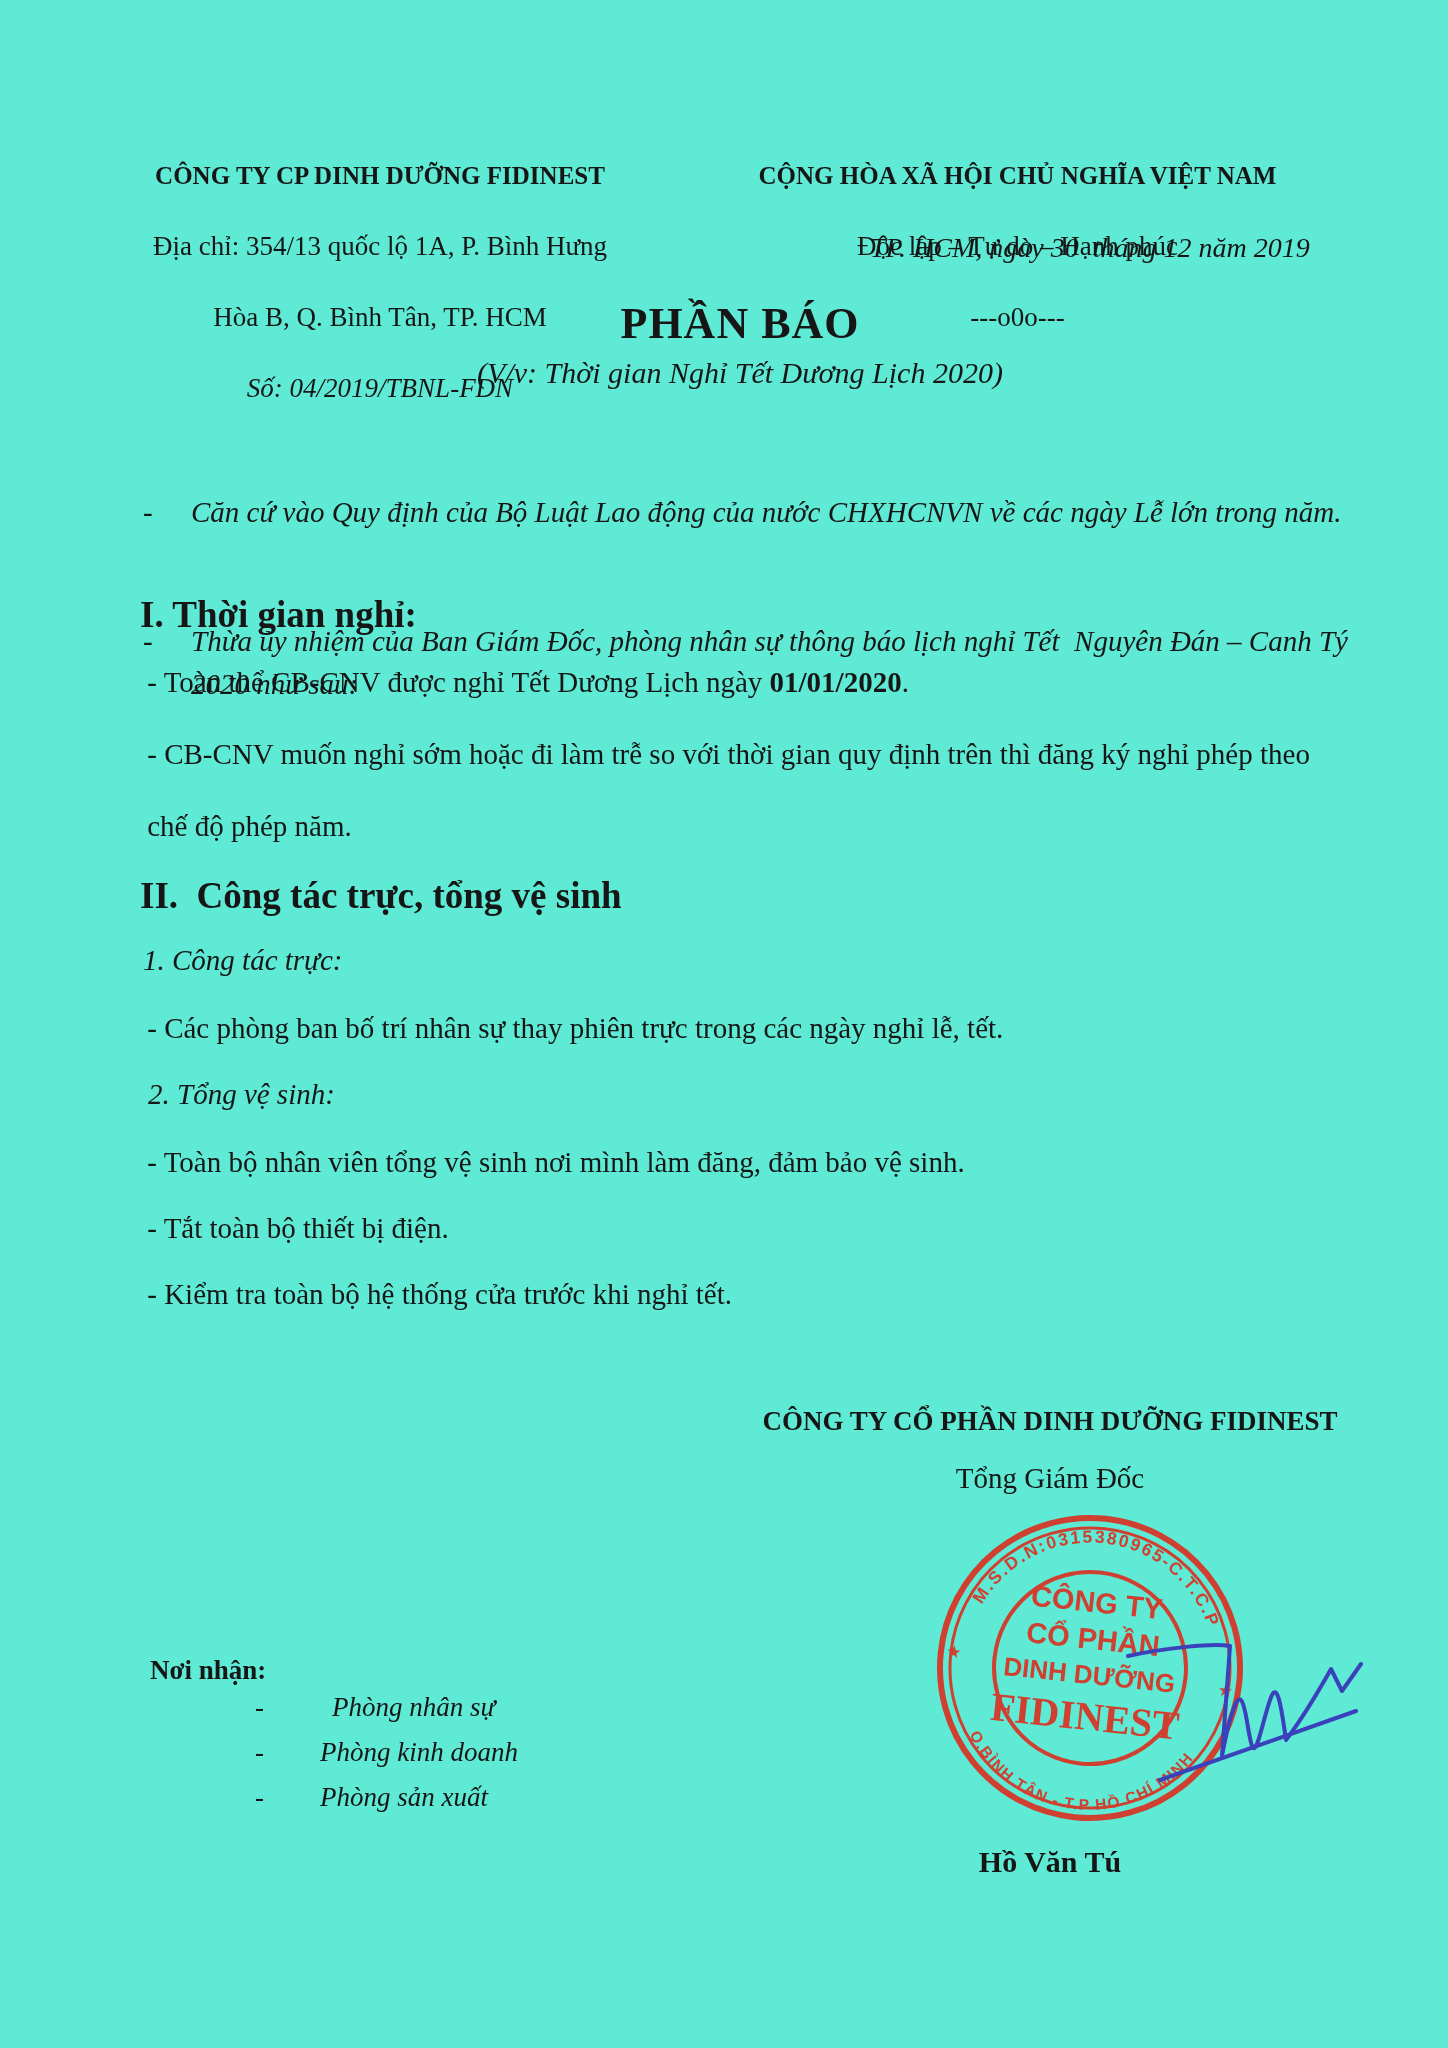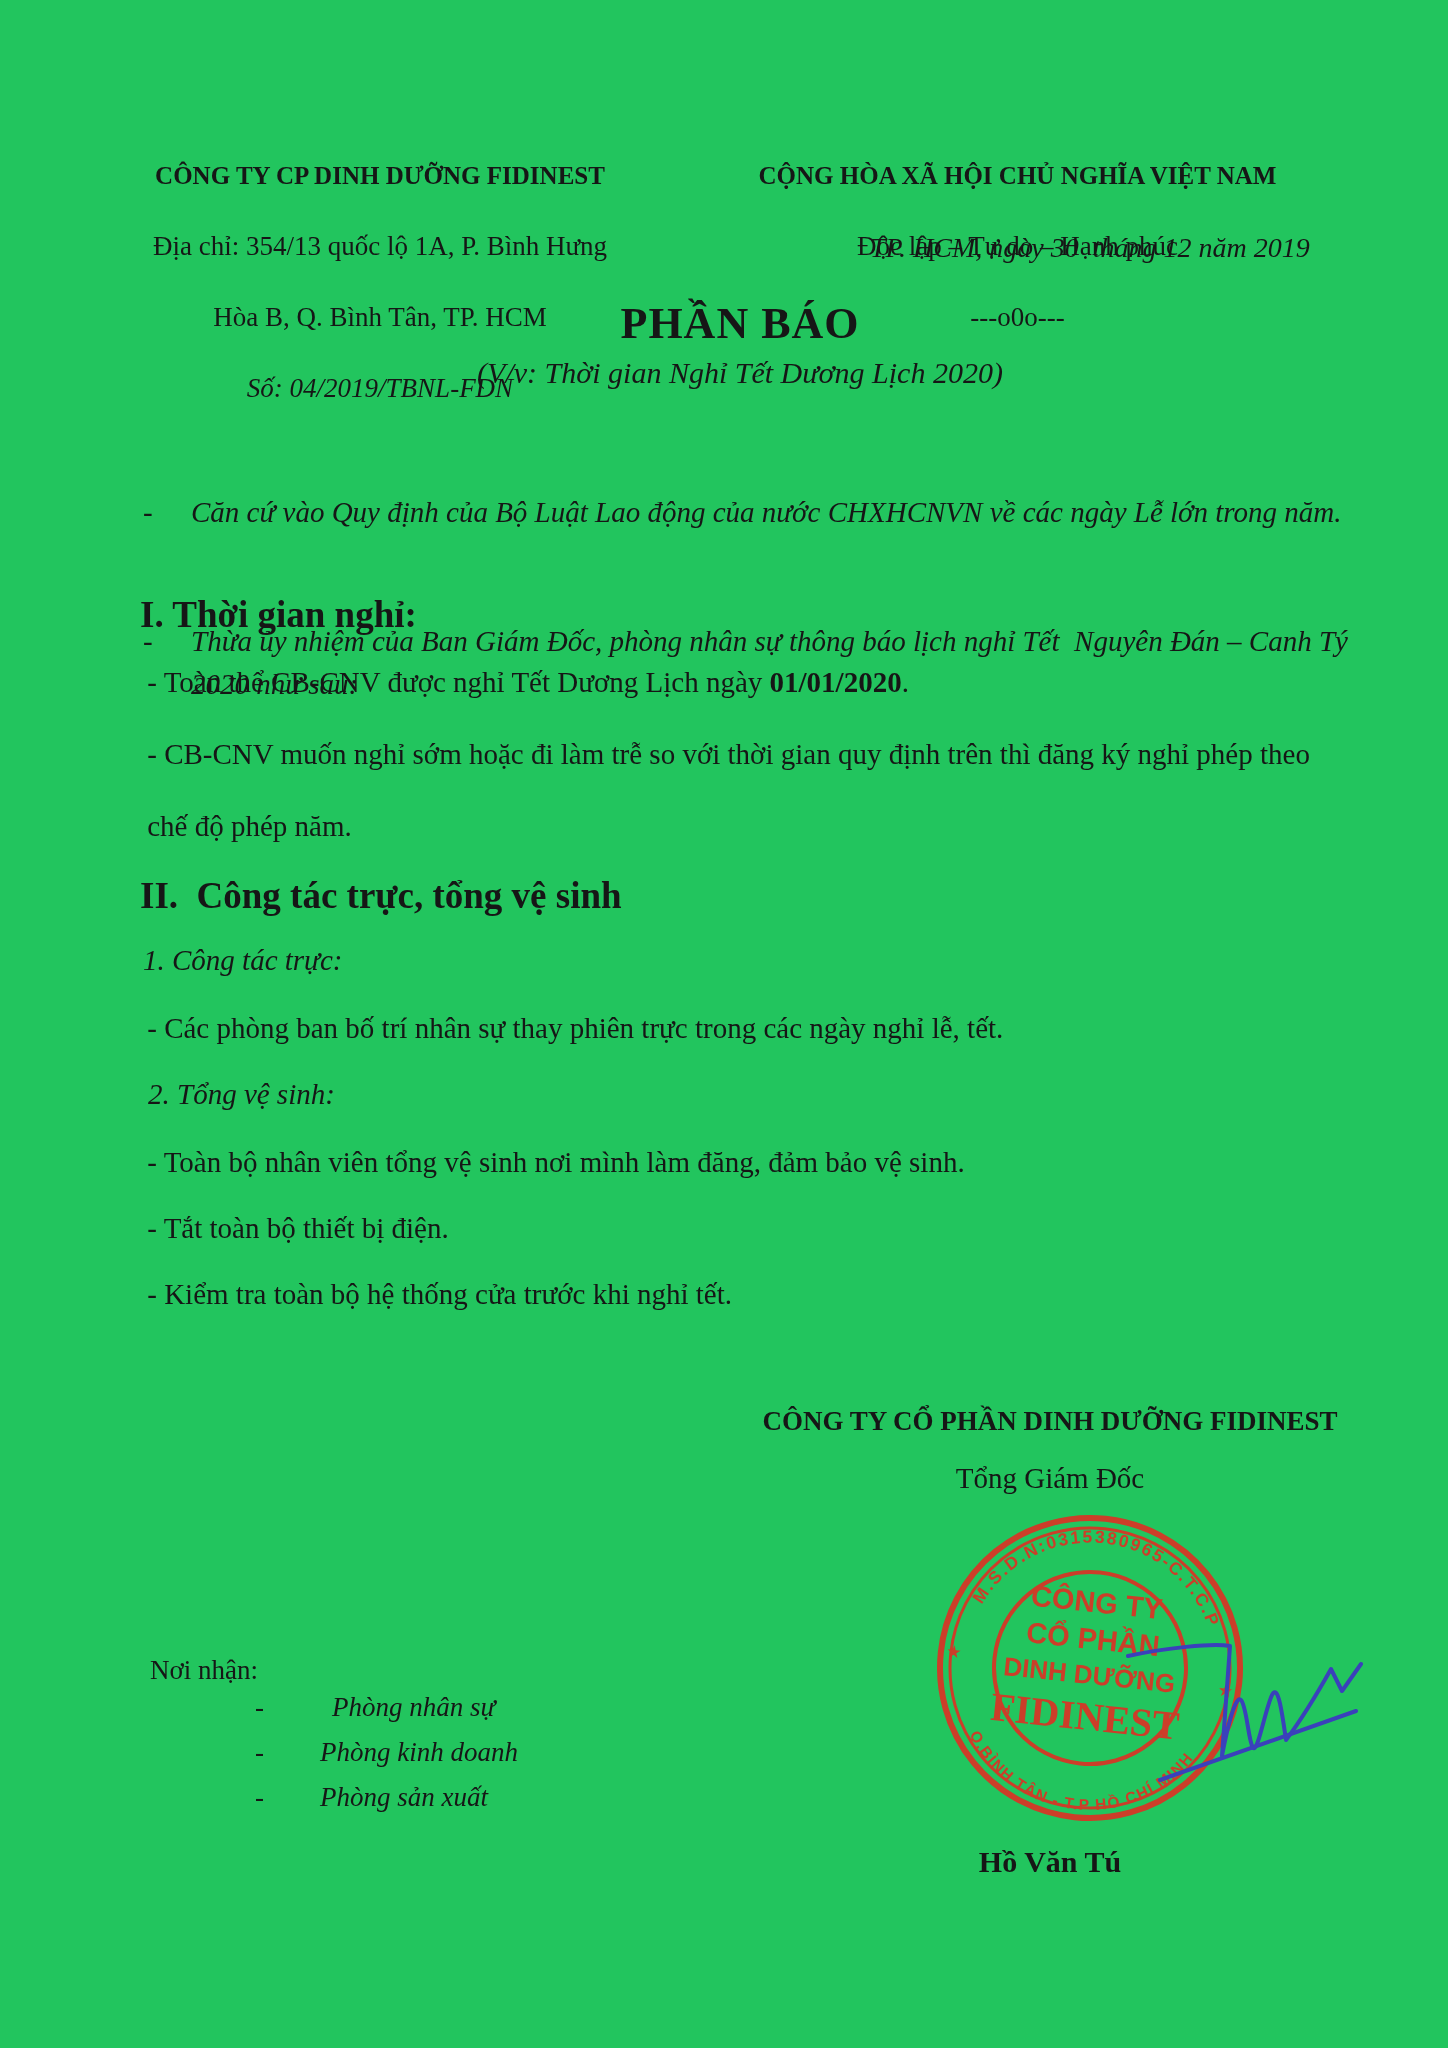--- a/index.html
+++ b/index.html
@@ -1,19 +1,19 @@
 <!DOCTYPE html>
 <html lang="vi"><head>
 <meta charset="utf-8">
 <style>
   html,body{margin:0;padding:0;background:#ffffff;}
   .page{
     position:relative;
     width:1448px;height:2048px;
-    background:#22c55e;
+    background:#5eead4;
     font-family:"Liberation Serif","DejaVu Serif",serif;
     color:#161616;
     overflow:hidden;
   }
   .line{position:absolute;white-space:pre-wrap;}
   .center{text-align:center;}
   .b{font-weight:bold;}
   .i{font-style:italic;}
   .hdr-left{left:90px;top:122px;width:580px;}
   .hdr-right{left:690px;top:122px;width:655px;}
@@ -24,21 +24,21 @@
   .preamble{left:143px;top:405px;width:1212px;font-size:29px;font-style:italic;line-height:43px;}
   .preamble .row{display:flex;}
   .preamble .marker{flex:0 0 48px;}
   .preamble .txt{flex:1;}
   .sec-head{font-size:37px;font-weight:bold;}
   .body-line{font-size:29px;}
   .sub-head{font-size:29px;font-style:italic;}
   .sig-company{left:700px;top:1406px;width:700px;font-size:27px;font-weight:bold;}
   .sig-title{left:700px;top:1462px;width:700px;font-size:29px;}
   .sig-name{left:750px;top:1845px;width:600px;font-size:30px;font-weight:bold;}
-  .recip-label{left:150px;top:1655px;font-size:27px;font-weight:normal;}
+  .recip-label{left:150px;top:1655px;font-size:27px;font-weight:bold;}
   .recip-item{font-size:27px;font-style:italic;}
   .stamp-wrap{position:absolute;left:920px;top:1500px;width:480px;height:360px;}
   .stamp-wrap svg{display:block;}
 </style>
 </head>
 <body>
 
 <div class="page">
 
   <div class="line hdr-left center">

